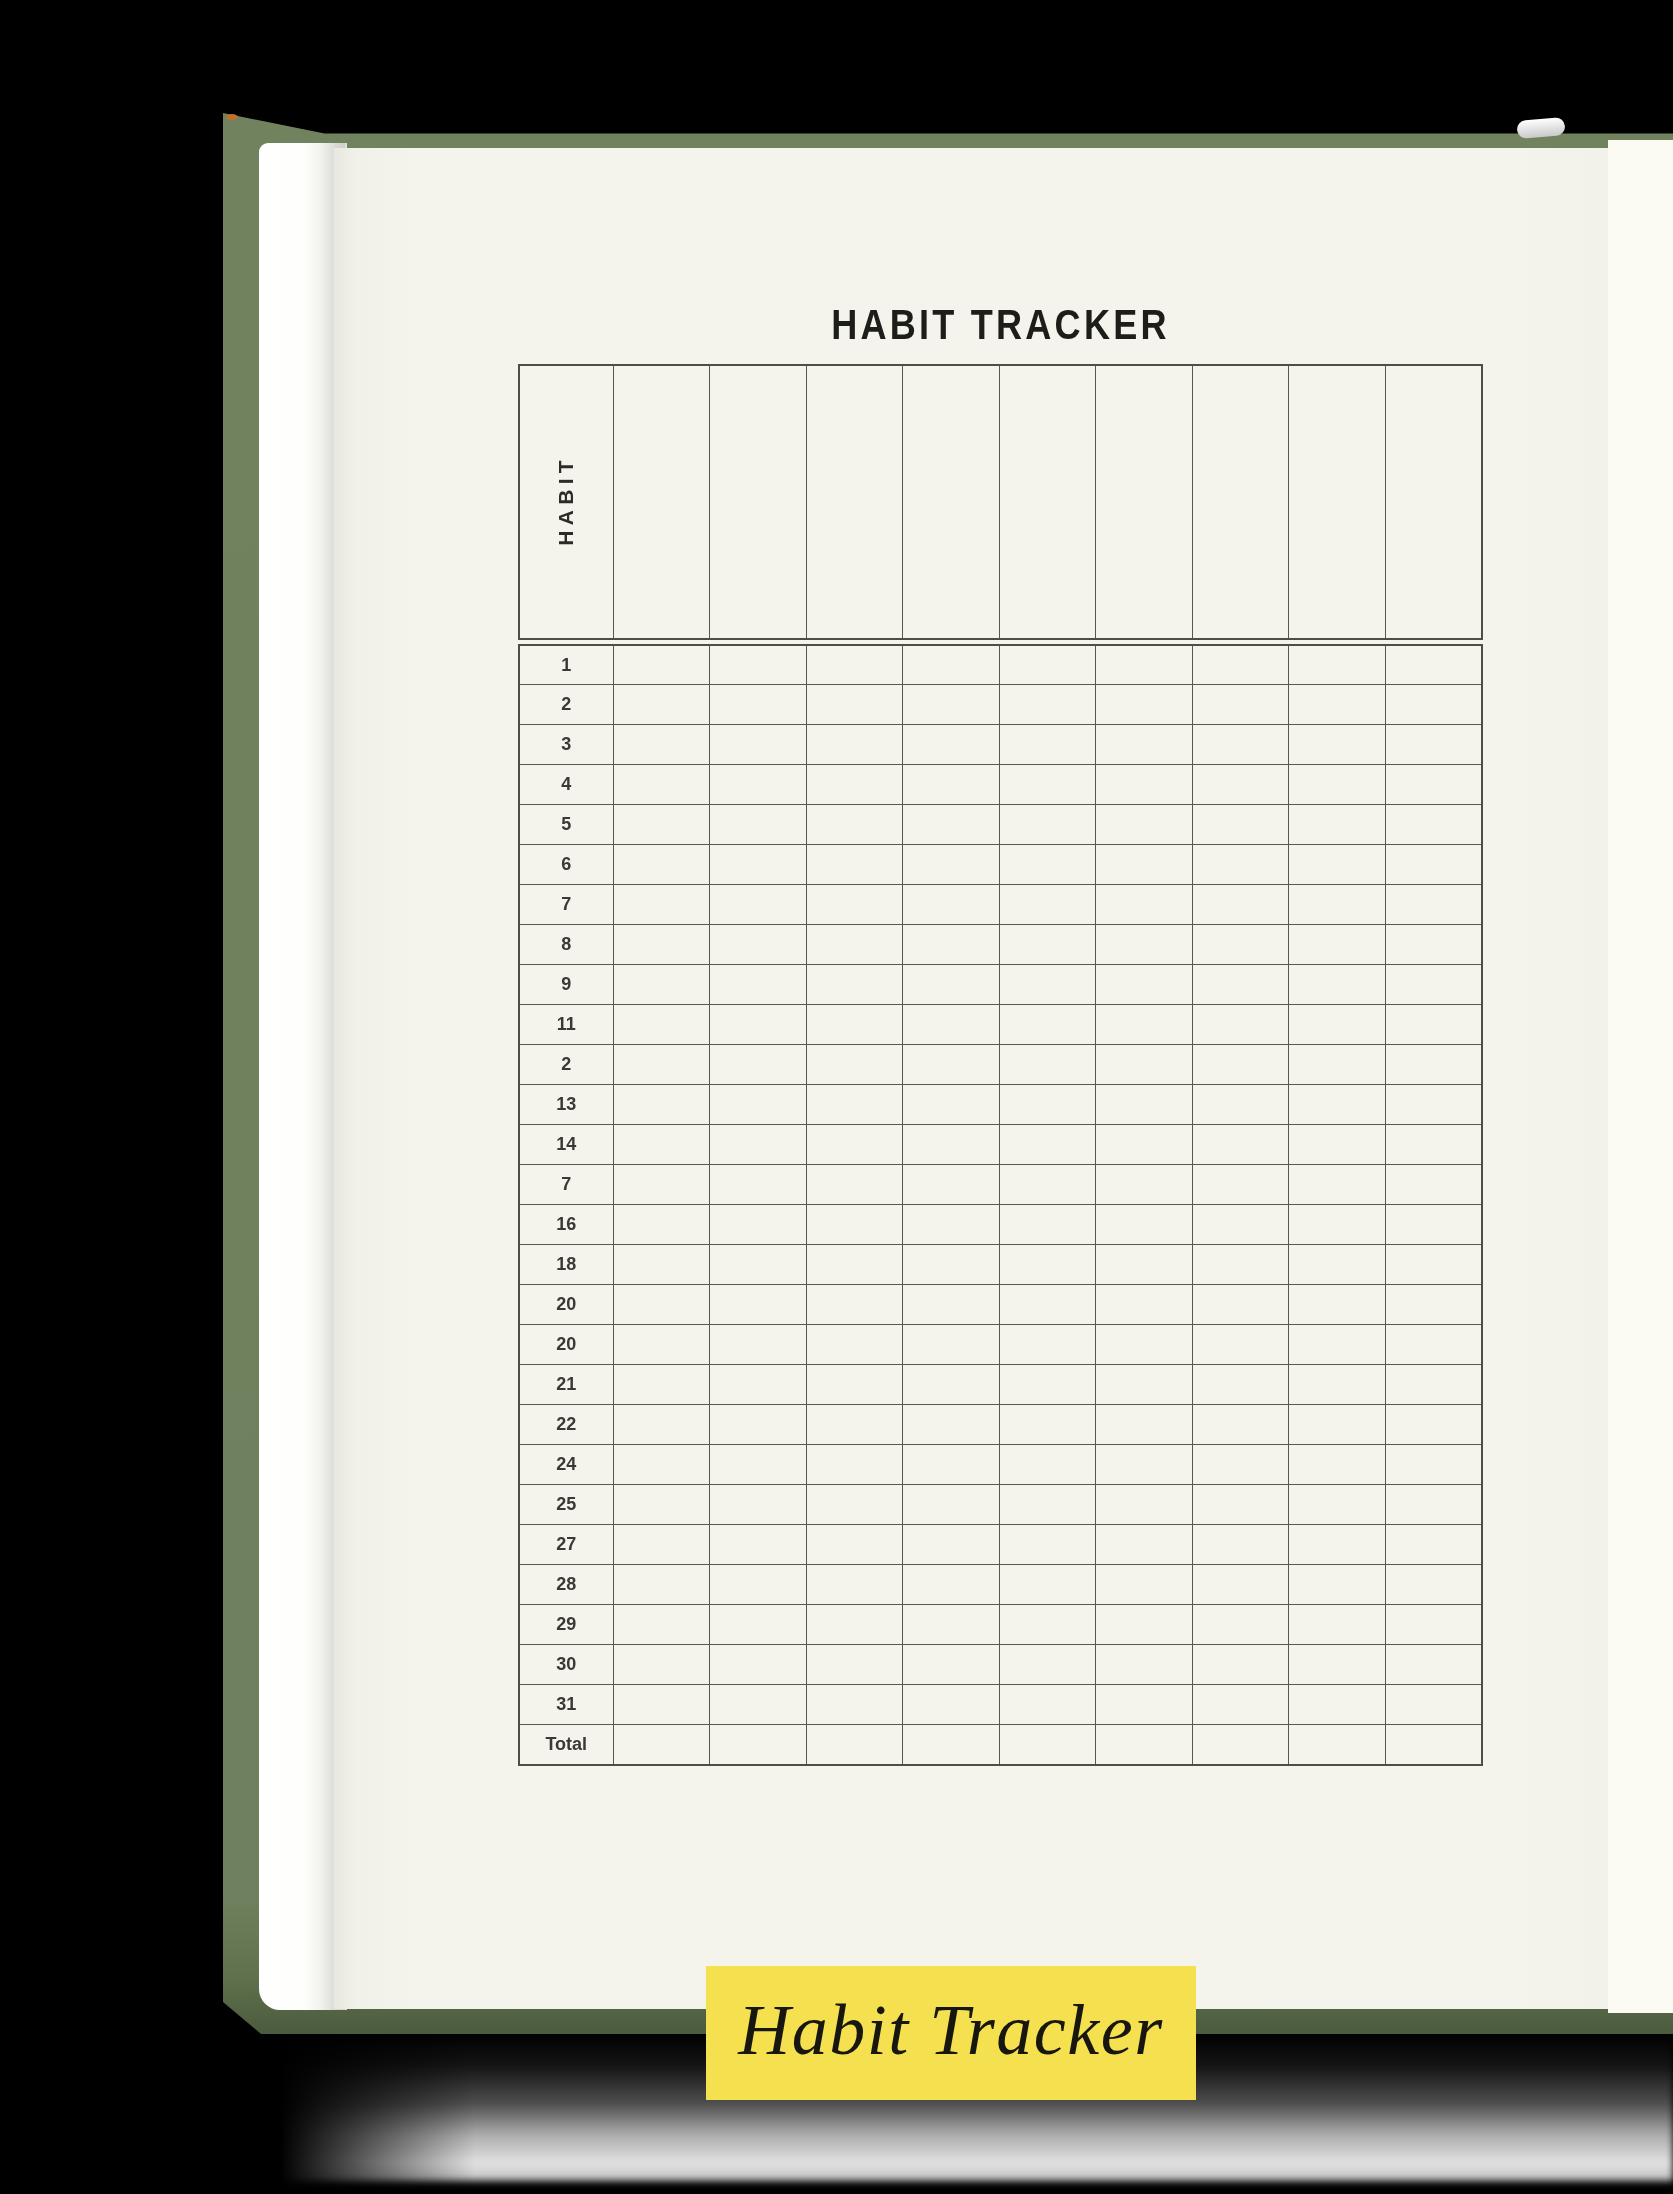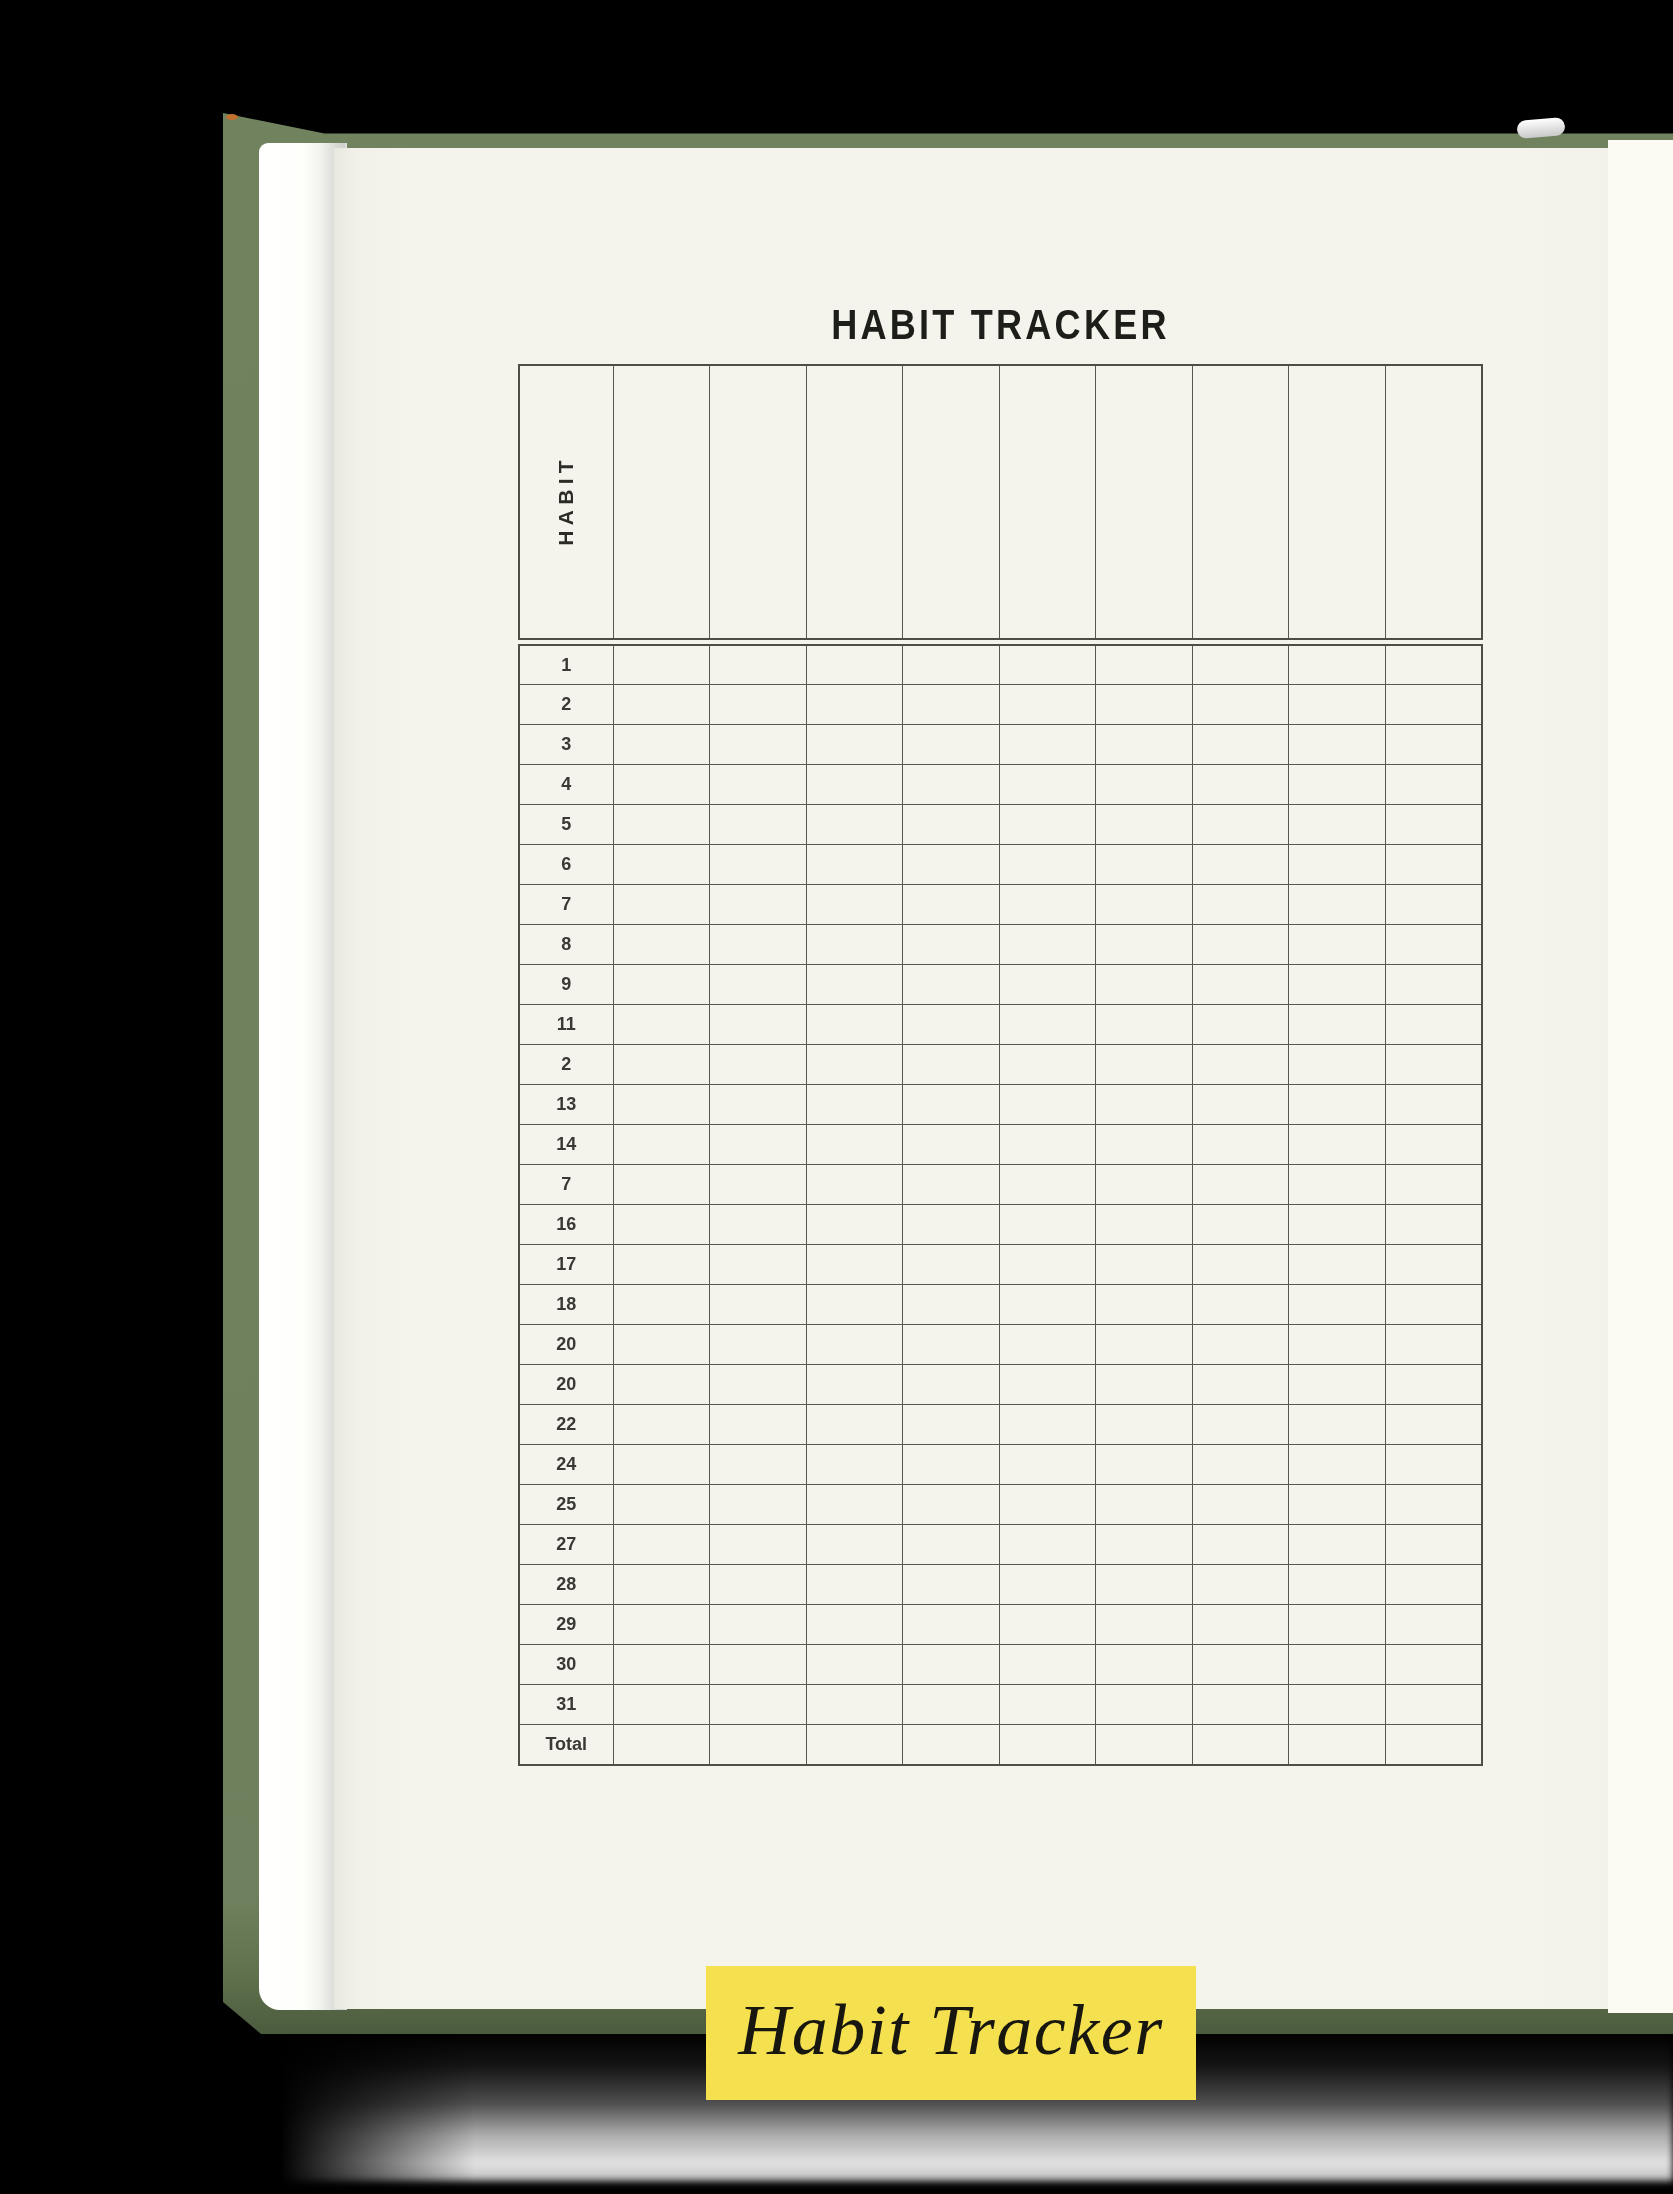--- a/index.html
+++ b/index.html
@@ -353,32 +353,20 @@
               <td></td>
               <td></td>
               <td></td>
               <td></td>
               <td></td>
               <td></td>
               <td></td>
               <td></td>
             </tr>
 
-            <tr>
-              <td class="rowlabel">17</td>
-              <td></td>
-              <td></td>
-              <td></td>
-              <td></td>
-              <td></td>
-              <td></td>
-              <td></td>
-              <td></td>
-              <td></td>
-            </tr>
 
             <tr>
               <td class="rowlabel">18</td>
               <td></td>
               <td></td>
               <td></td>
               <td></td>
               <td></td>
               <td></td>
               <td></td>
@@ -405,20 +393,32 @@
               <td></td>
               <td></td>
               <td></td>
               <td></td>
               <td></td>
               <td></td>
               <td></td>
               <td></td>
             </tr>
 
+            <tr>
+              <td class="rowlabel">21</td>
+              <td></td>
+              <td></td>
+              <td></td>
+              <td></td>
+              <td></td>
+              <td></td>
+              <td></td>
+              <td></td>
+              <td></td>
+            </tr>
 
             <tr>
               <td class="rowlabel">22</td>
               <td></td>
               <td></td>
               <td></td>
               <td></td>
               <td></td>
               <td></td>
               <td></td>

